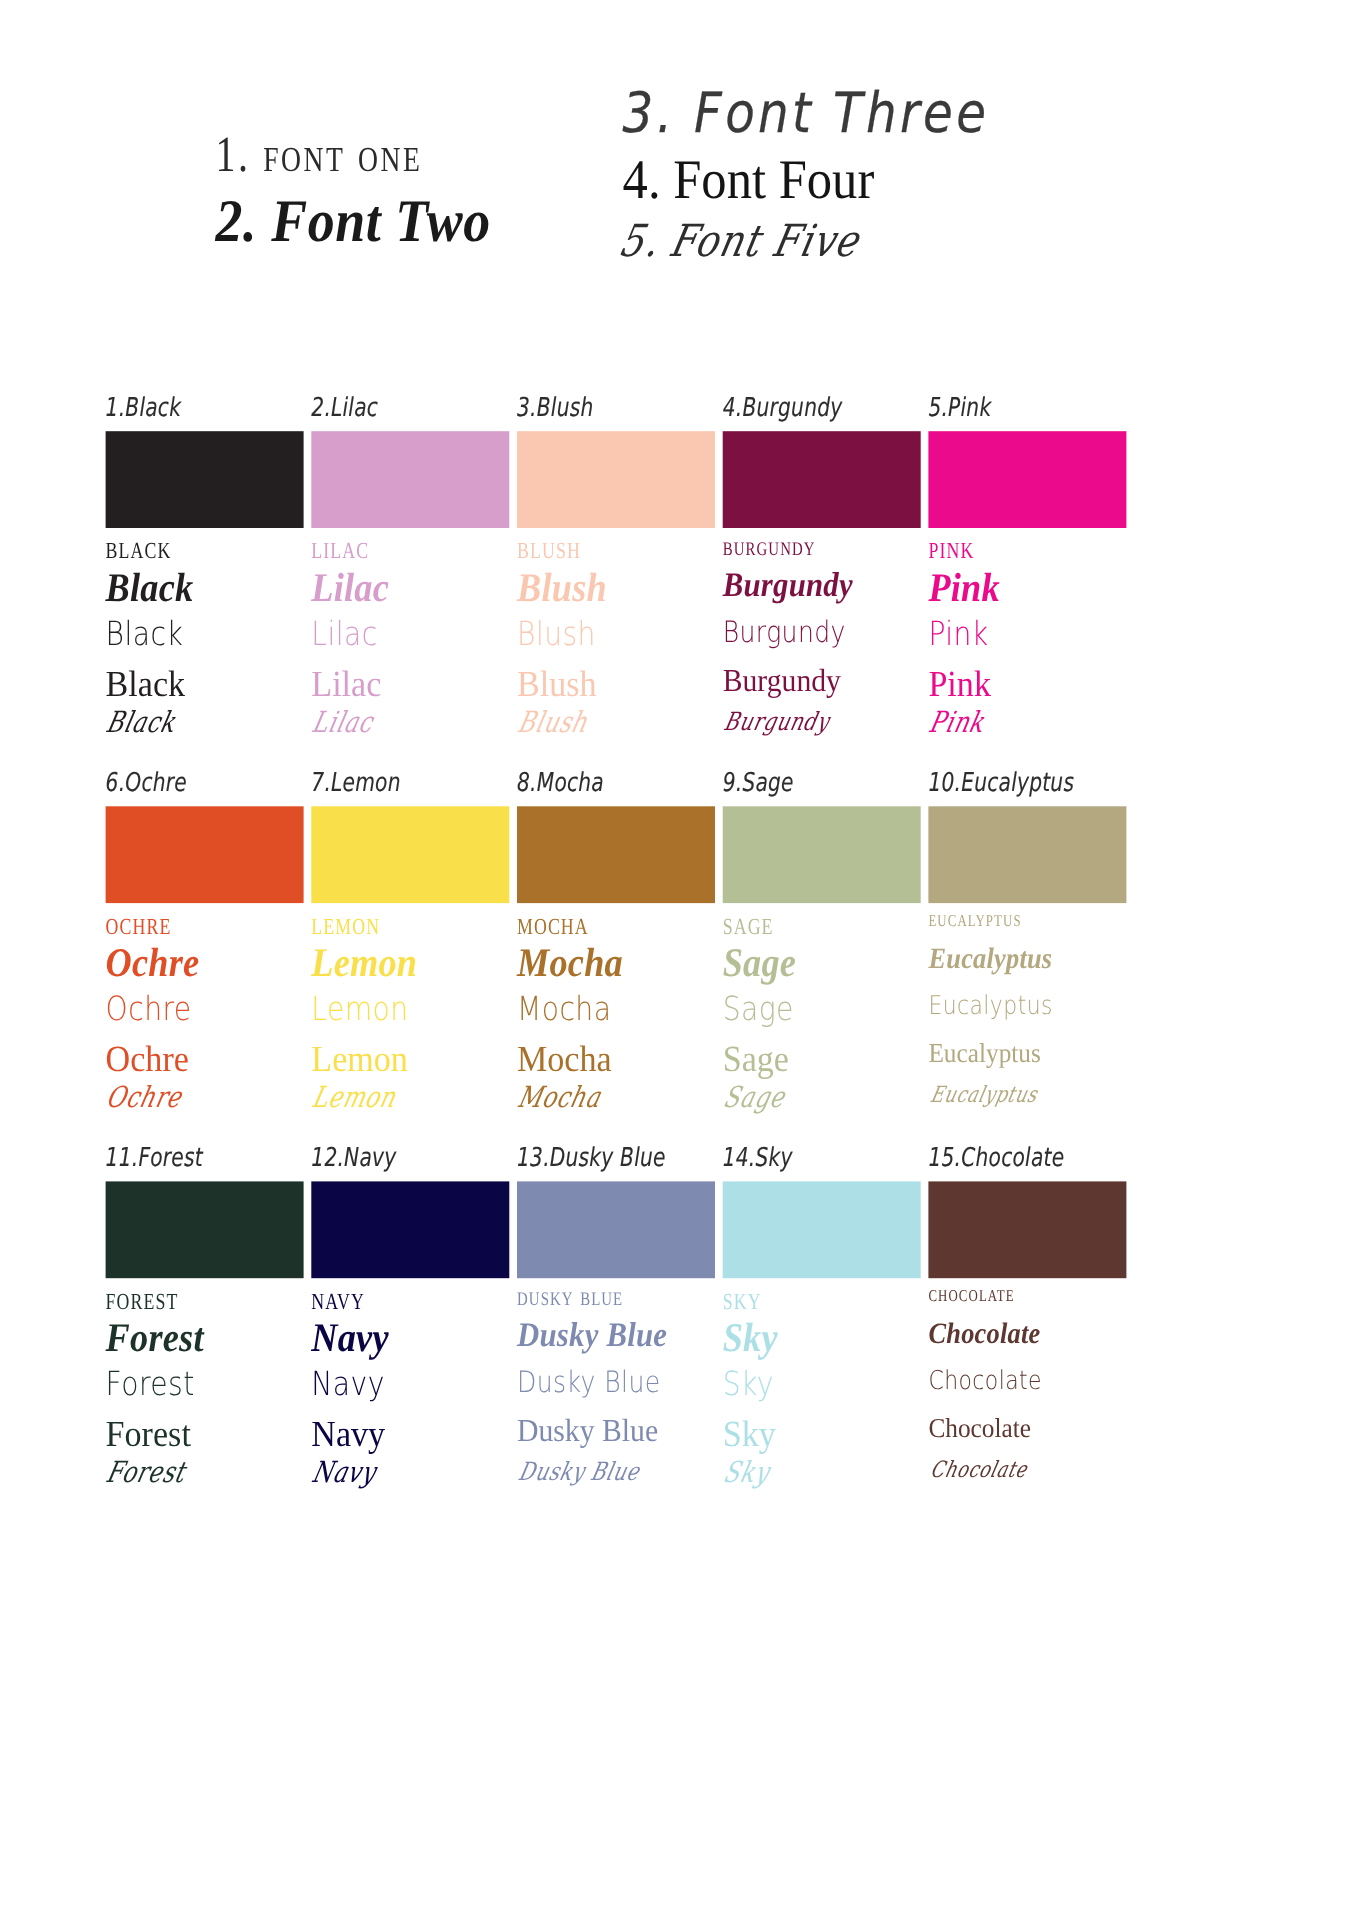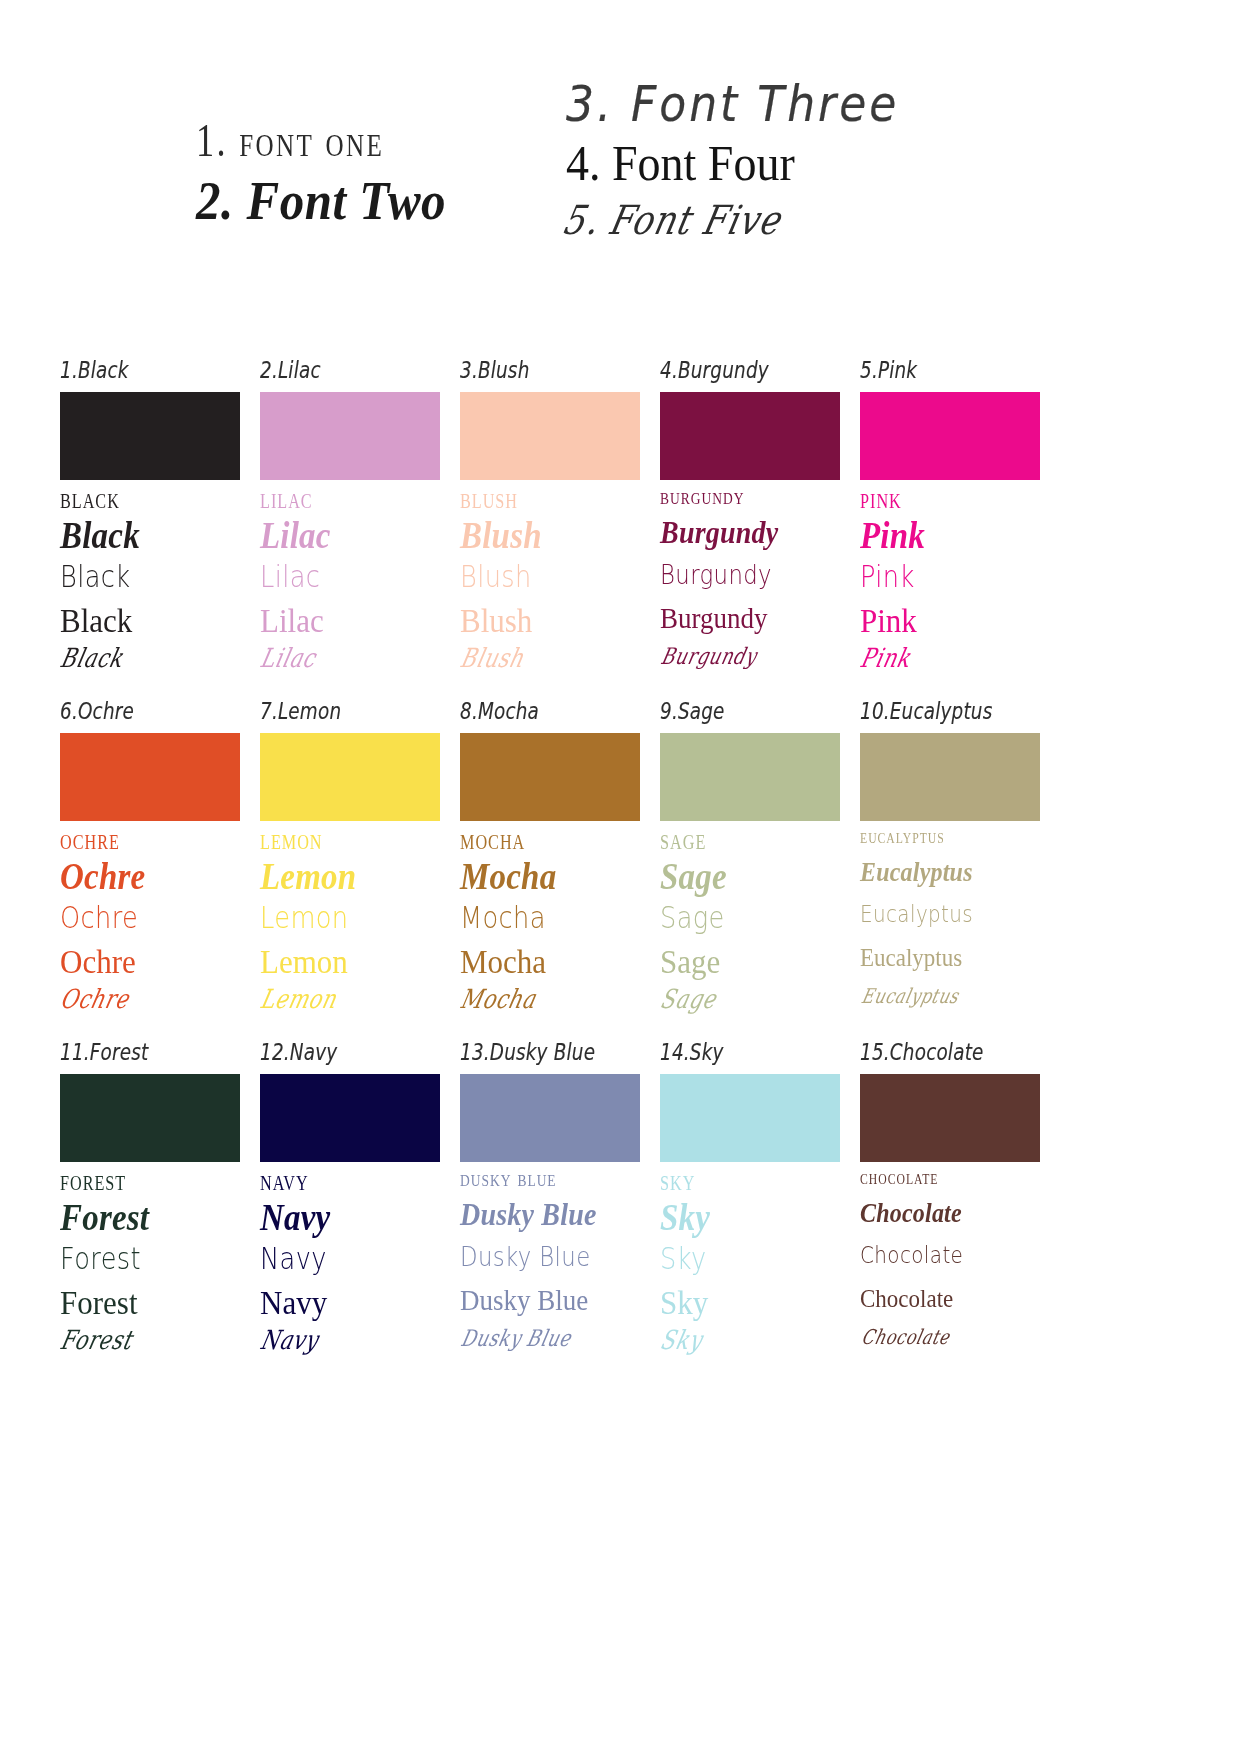--- a/index.html
+++ b/index.html
@@ -80,21 +80,21 @@
     transform-origin:left center;
     color:#2e2e2e;
   }
 
   
   #palette-grid {
     position:absolute;
     left:60px; top:360px;
     width:1000px;
   }
-  .palette-row { display:flex; gap:20px; margin-bottom:14px; }
+  .palette-row { display:flex; gap:7px; margin-bottom:14px;justify-content:center; }
   .swatch-cell { width:180px; }
 
   .swatch-label {
     font-family:"DejaVu Sans", sans-serif;
     font-size:20px;
     font-weight:300;
     font-style:italic;
     color:#2d2d2d;
     letter-spacing:0.2px;
     transform:scaleY(1.18) scaleX(0.92);

